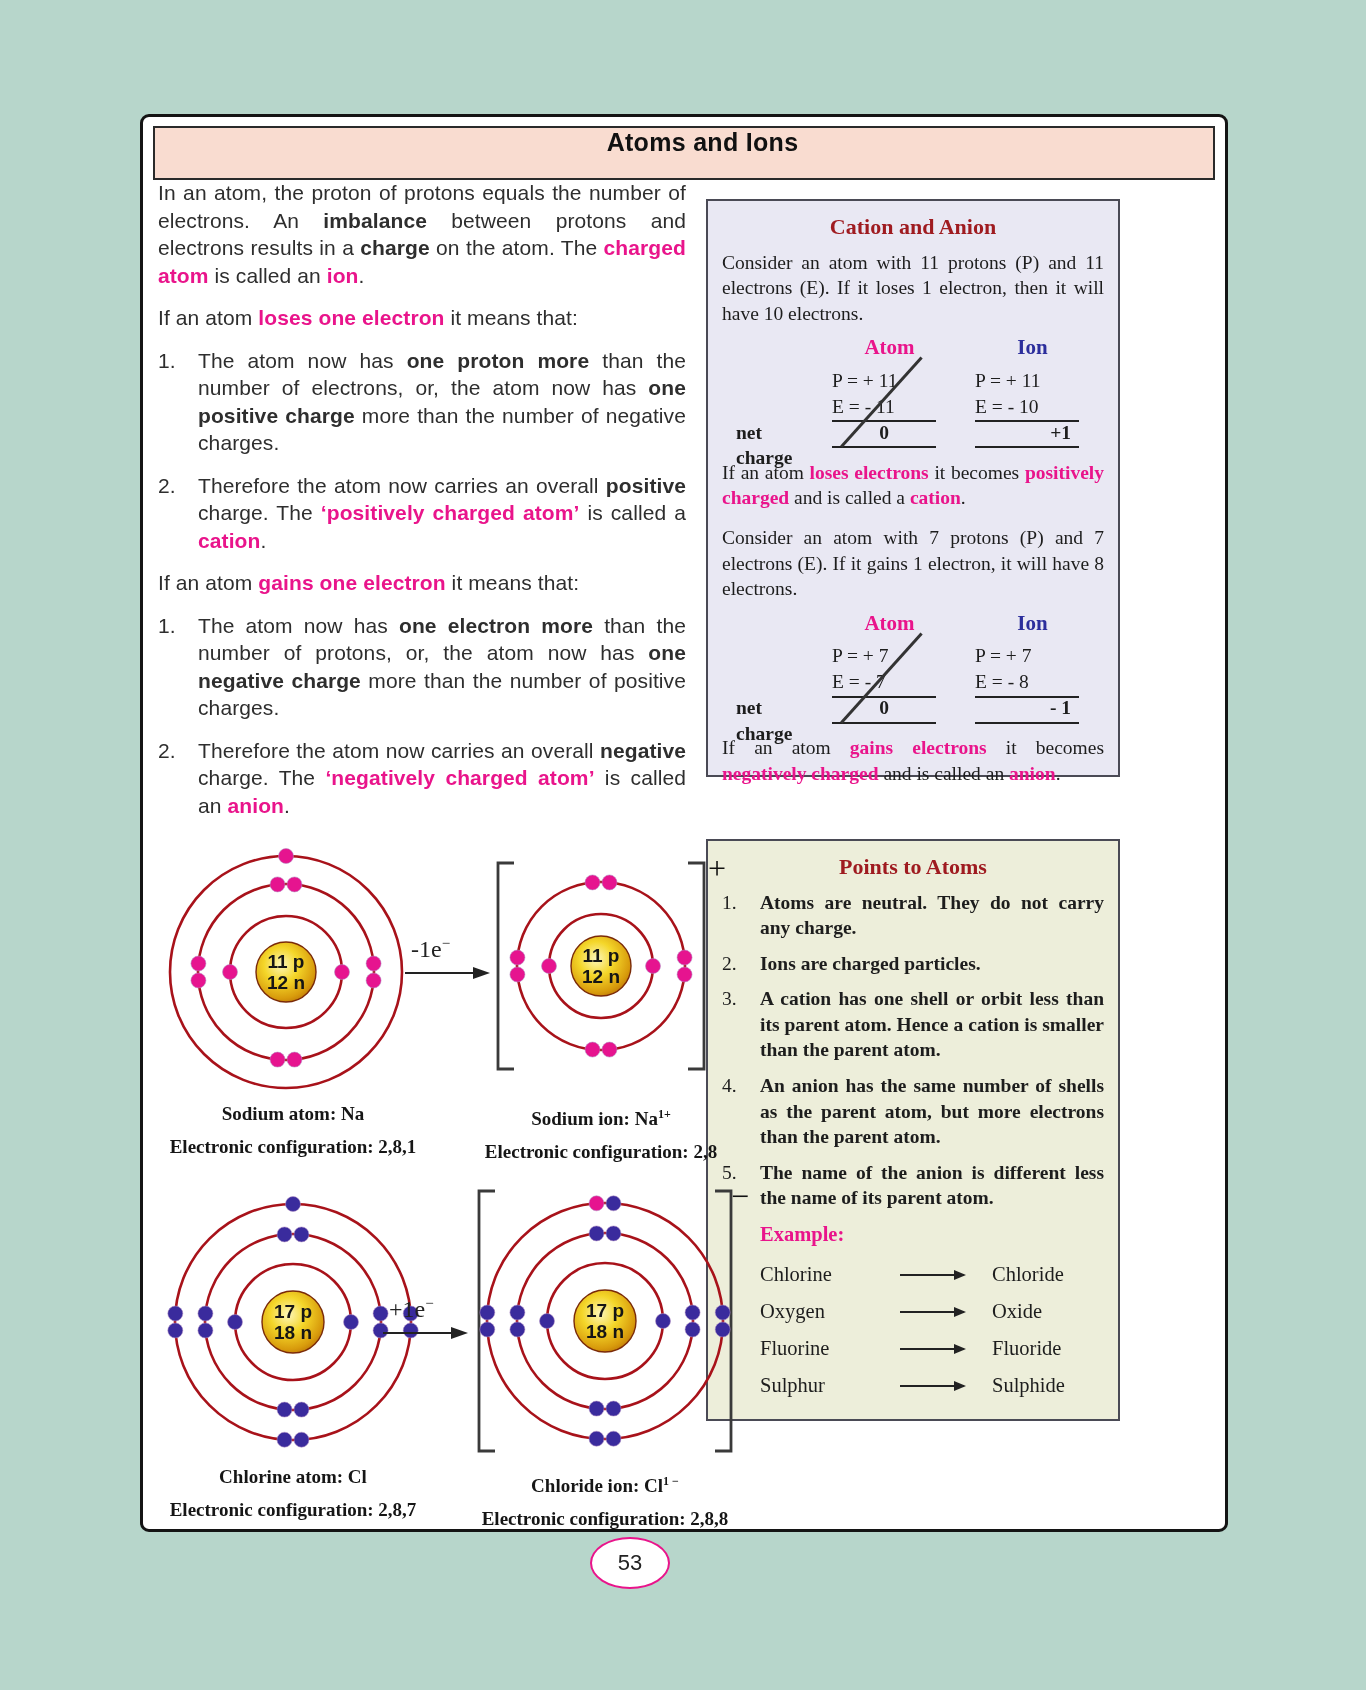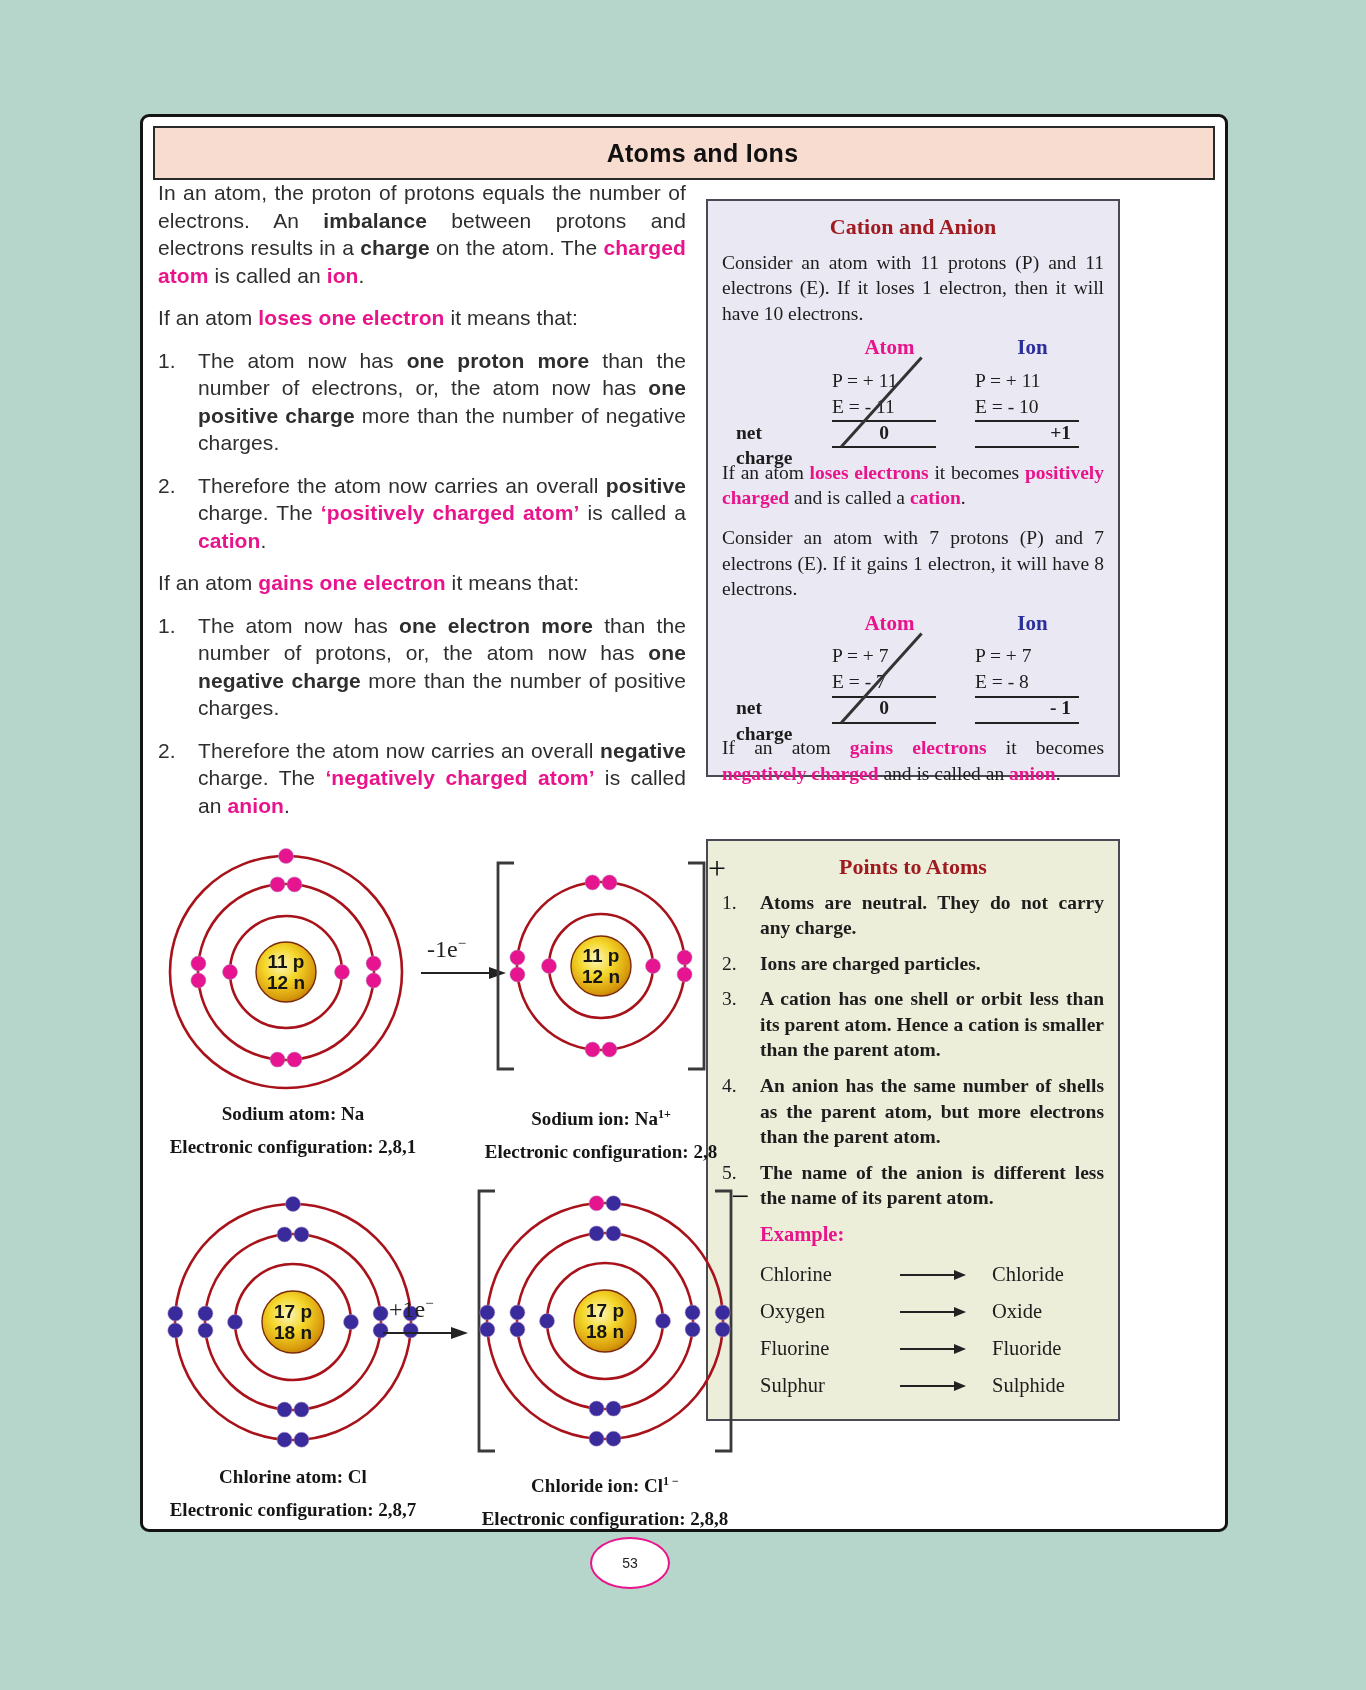--- a/index.html
+++ b/index.html
@@ -1,21 +1,21 @@
 <!DOCTYPE html>
 <html><head>
 <meta charset="utf-8">
 <style>
   html,body{margin:0;padding:0;}
   .page{position:relative;width:1366px;height:1690px;background:#b7d6cb;overflow:hidden;
         font-family:"Liberation Sans", sans-serif;}
   .content{position:absolute;left:140px;top:114px;width:1088px;height:1418px;background:#ffffff;
            border:3px solid #141414;border-radius:9px;box-sizing:border-box;}
   .band{position:absolute;left:10px;top:9px;right:10px;height:50px;background:#f9dcd0;
-        border:2px solid #2a2a2a;display:flex;align-items:center;justify-content:center;padding-left:37px;}
+        border:2px solid #2a2a2a;display:flex;justify-content:center;padding-left:37px;}
   .band h1{margin:0;font-size:25px;font-weight:bold;color:#111;letter-spacing:.3px;}
 
   
   .leftcol{position:absolute;left:15px;top:62px;width:528px;font-size:21px;line-height:1.31;
            color:#2e2e2e;text-align:justify;letter-spacing:.1px;}
   .lp{margin:0 0 15px;}
   .li{display:flex;margin:0 0 15px;}
   .li .no{width:40px;flex:none;}
   .li-body{flex:1;text-align:justify;}
   .b{font-weight:bold;}
@@ -57,21 +57,21 @@
 
   
   .fig{position:absolute;}
   .cap{position:absolute;text-align:center;font-family:"Liberation Serif", serif;font-weight:bold;
        font-size:19px;line-height:24px;color:#161616;}
   .cap .cap-title{margin-bottom:9px;}
   .cap sup{font-size:12px;}
 
   .pagenum{position:absolute;left:590px;top:1537px;width:76px;height:48px;background:#fff;
            border:2px solid #e9148b;border-radius:50%;display:flex;align-items:center;
-           justify-content:center;font-size:14px;color:#222;}
+           justify-content:center;font-size:22px;color:#222;}
 </style>
 </head>
 <body>
 
 <svg width="0" height="0" style="position:absolute">
   <defs>
     <radialGradient id="nucgrad" cx="42%" cy="38%" r="72%">
       <stop offset="0%" stop-color="#fcf6bb"></stop>
       <stop offset="40%" stop-color="#f4d629"></stop>
       <stop offset="78%" stop-color="#d89b0c"></stop>
@@ -208,21 +208,21 @@
           <circle cx="138.4867889423996" cy="42.410192297007725" r="7.5" fill="#e6148f" stroke="#b08ec2" stroke-width="1" stroke-opacity="0.55"></circle>
           <circle cx="121.5132110576004" cy="42.410192297007725" r="7.5" fill="#e6148f" stroke="#b08ec2" stroke-width="1" stroke-opacity="0.55"></circle>
           <circle cx="121.51321105760039" cy="217.5898077029923" r="7.5" fill="#e6148f" stroke="#b08ec2" stroke-width="1" stroke-opacity="0.55"></circle>
           <circle cx="138.48678894239958" cy="217.5898077029923" r="7.5" fill="#e6148f" stroke="#b08ec2" stroke-width="1" stroke-opacity="0.55"></circle>
           <circle cx="42.410192297007725" cy="121.51321105760039" r="7.5" fill="#e6148f" stroke="#b08ec2" stroke-width="1" stroke-opacity="0.55"></circle>
           <circle cx="42.410192297007725" cy="138.48678894239958" r="7.5" fill="#e6148f" stroke="#b08ec2" stroke-width="1" stroke-opacity="0.55"></circle>
           <circle cx="217.5898077029923" cy="138.48678894239958" r="7.5" fill="#e6148f" stroke="#b08ec2" stroke-width="1" stroke-opacity="0.55"></circle>
           <circle cx="217.5898077029923" cy="121.5132110576004" r="7.5" fill="#e6148f" stroke="#b08ec2" stroke-width="1" stroke-opacity="0.55"></circle>
           <circle cx="130" cy="14" r="7.5" fill="#e6148f" stroke="#b08ec2" stroke-width="1" stroke-opacity="0.55"></circle>
         </svg></div>
-    <div class="fig" style="left:276px;top:818px" id="arrow1"><svg width="90" height="48" viewBox="0 0 90 48">
+    <div class="fig" style="left:260px;top:818px" id="arrow1"><svg width="90" height="48" viewBox="0 0 90 48">
           <text x="8" y="22" font-family="&quot;Liberation Serif&quot;, serif" font-size="24" fill="#222"><tspan>-1e</tspan><tspan dy="-9" font-size="15">−</tspan></text>
           <line x1="2" y1="38" x2="72" y2="38" stroke="#222" stroke-width="2.2"></line>
           <polygon points="70,32 87,38 70,44" fill="#222"></polygon>
         </svg></div>
     <div class="fig" style="left:343px;top:724px" id="d-na-ion"><svg width="252" height="250" viewBox="0 0 252 250">
           <path d="M 28 22 H 12 V 228 H 28" fill="none" stroke="#3a3a3a" stroke-width="2.8"></path>
           <path d="M 202 22 H 218 V 228 H 202" fill="none" stroke="#3a3a3a" stroke-width="2.8"></path>
           <text x="231" y="38" text-anchor="middle" font-family="&quot;Liberation Serif&quot;, serif" font-size="32" fill="#111">+</text>
           <circle cx="115" cy="125" r="52" fill="none" stroke="#a8121a" stroke-width="2.6"></circle>
           <circle cx="115" cy="125" r="84" fill="none" stroke="#a8121a" stroke-width="2.6"></circle>

